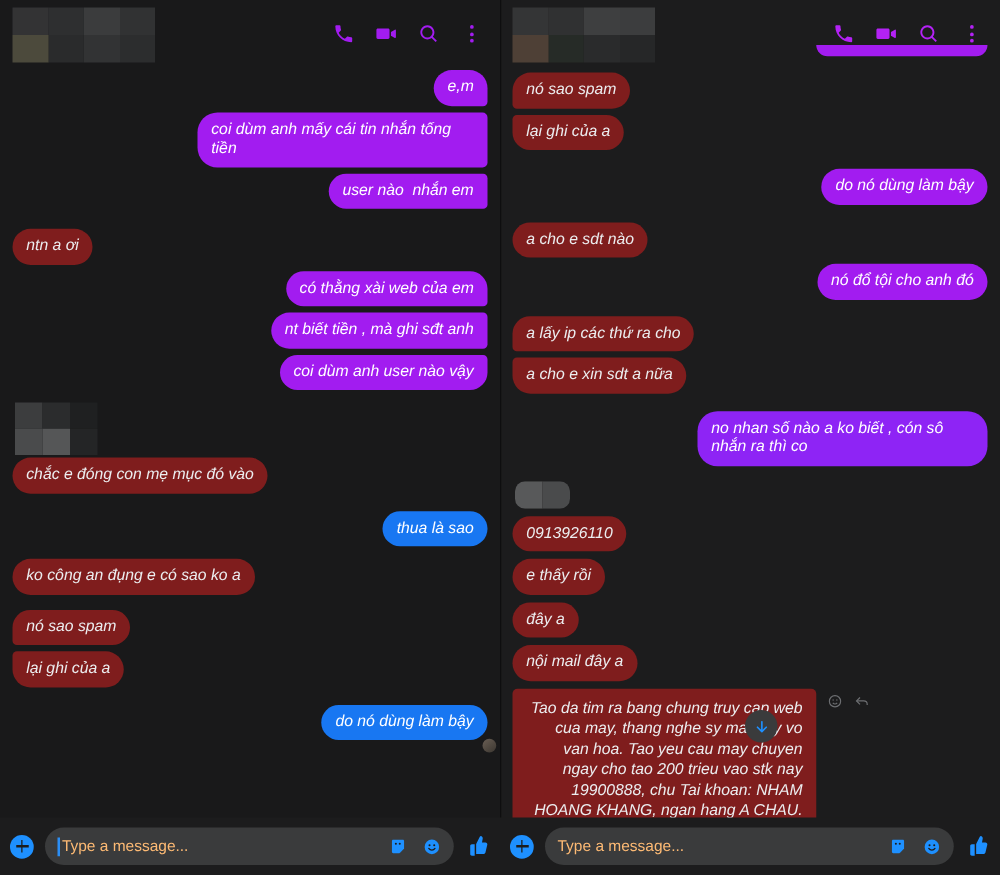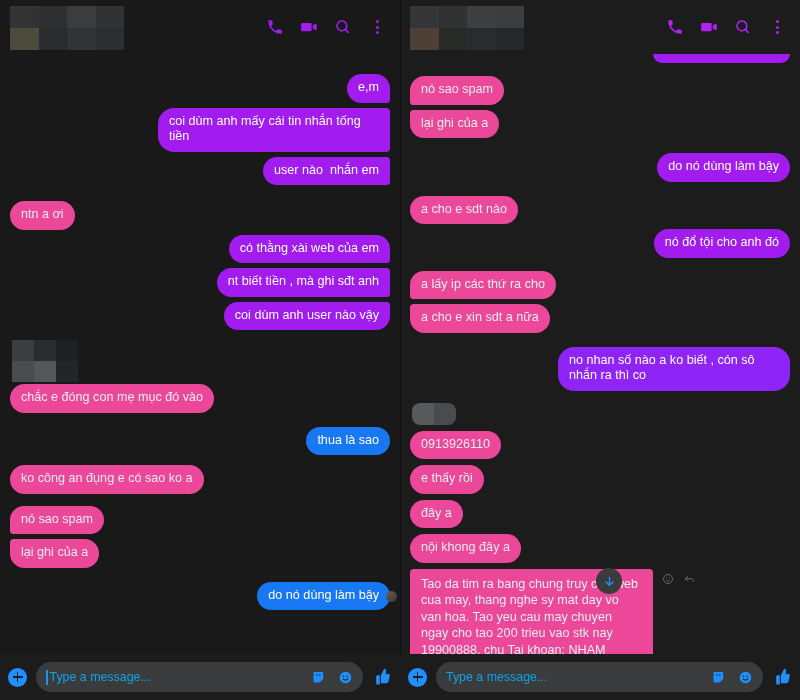--- a/index.html
+++ b/index.html
@@ -47,37 +47,38 @@
   .panel.left .hicon  { fill: #a21cf0; }
   .panel.right .hicon { fill: #b322f5; }
   .dots { display: flex; flex-direction: column; gap: 2.5px; align-items: center; width: 18px;}
   .dots i { width: 3px; height: 3px; border-radius: 50%; display: block; }
   .panel.left .dots i  { background: #a21cf0; }
   .panel.right .dots i { background: #b322f5; }
 
   
   .thread {
     position: absolute; left: 0; right: 0; top: 0; bottom: 46px;
-    padding: 60px 10px 4px 10px;
+    padding: 42px 10px 4px 10px;
+    font-style: italic;
   }
   .row { display: flex; align-items: flex-end; margin-bottom: 5px; position: relative; }
   .row.out { justify-content: flex-end; }
   .row.in  { justify-content: flex-start; }
 
   .bubble {
     max-width: 232px;
     padding: 6px 11px 7px 11px;
     border-radius: 16px;
     font-size: 12.6px;
     line-height: 15.5px;
     color: #ecedef;
     word-wrap: break-word;
     white-space: pre-wrap;
   }
-  .bubble.in  { background: #ec4899; }
+  .bubble.in  { background: #7f1d1d; text-align: right; }
   .bubble.out.blue   { background: #1877f2; color: #fff; text-align: center; }
   .bubble.out.purple { background: #a21cf0; color: #fff; }
   .bubble.out.purple2{ background: #8e24f5; color: #fff; }
 
   .bubble.tight-top    { border-top-right-radius: 4px; }
   .bubble.tight-bottom { border-bottom-right-radius: 4px; }
   .bubble.in.tight-top    { border-top-left-radius: 4px; border-top-right-radius:16px;}
   .bubble.in.tight-bottom { border-bottom-left-radius: 4px; border-bottom-right-radius:16px;}
 
   .bubble.longmsg {
@@ -134,21 +135,21 @@
   .plus::before, .plus::after {
     content:""; position:absolute; background:#1c1c1d;
   }
   .plus::before { left:4.5px; top:8.6px; width:10px; height:1.8px; }
   .plus::after  { left:8.6px; top:4.5px; width:1.8px; height:10px; }
   .inputwrap {
     flex: 1; height: 30px; border-radius: 16px; background: #3a3b3c;
     display: flex; align-items: center; padding: 0 10px; position: relative;
   }
   .caret { width:1.5px; height:15px; background:#2b8ef5; margin-right:2px;}
-  .ph { color: #0ea5e9; font-size: 12.4px; }
+  .ph { color: #fdba74; font-size: 12.4px; }
   .inputicons { margin-left: auto; display: flex; align-items: center; gap: 11px; }
   .inputicons svg { display:block; }
   .thumb { flex: 0 0 auto; width: 20px; height: 22px; }
 </style>
 </head>
 <body>
 
 <div class="app">
 
   <div class="panel left">
@@ -344,21 +345,21 @@
       <div class="row in" style="margin-top:6px">
         <div class="bubble in">0913926110</div>
       </div>
       <div class="row in" style="margin-top:6px">
         <div class="bubble in">e thấy rồi</div>
       </div>
       <div class="row in" style="margin-top:6px">
         <div class="bubble in">đây a</div>
       </div>
       <div class="row in" style="margin-top:6px">
-        <div class="bubble in">nội khong đây a</div>
+        <div class="bubble in">nội mail đây a</div>
       </div>
 
       <div class="row in" style="margin-top:6px; align-items:flex-start;">
         <div class="bubble in longmsg">Tao da tim ra bang chung truy cap web cua may, thang nghe sy mat day vo van hoa. Tao yeu cau may chuyen ngay cho tao 200 trieu vao stk nay 19900888, chu Tai khoan: NHAM HOANG KHANG, ngan hang A CHAU. Neu trong vòng 24h ma tao khong nhan duoc tien, thi mau se bị boc phot tren khap cac trang mang. Sdt cua tao 0907260000, hay gọi neu may muon. dcm may thang nghe sy mat day vo van hoa
 Tao da tim ra bang chung truy cap web cua may, thang nghe sy mat day vo van</div>
         <div class="react" style="padding-top:4px;">
           <svg width="12" height="12" viewBox="0 0 24 24" fill="none" stroke="#b0b3b8" stroke-width="1.8">
               <circle cx="12" cy="12" r="9"></circle>
               <circle cx="9" cy="10" r="1.1" fill="#b0b3b8" stroke="none"></circle>
               <circle cx="15" cy="10" r="1.1" fill="#b0b3b8" stroke="none"></circle>

